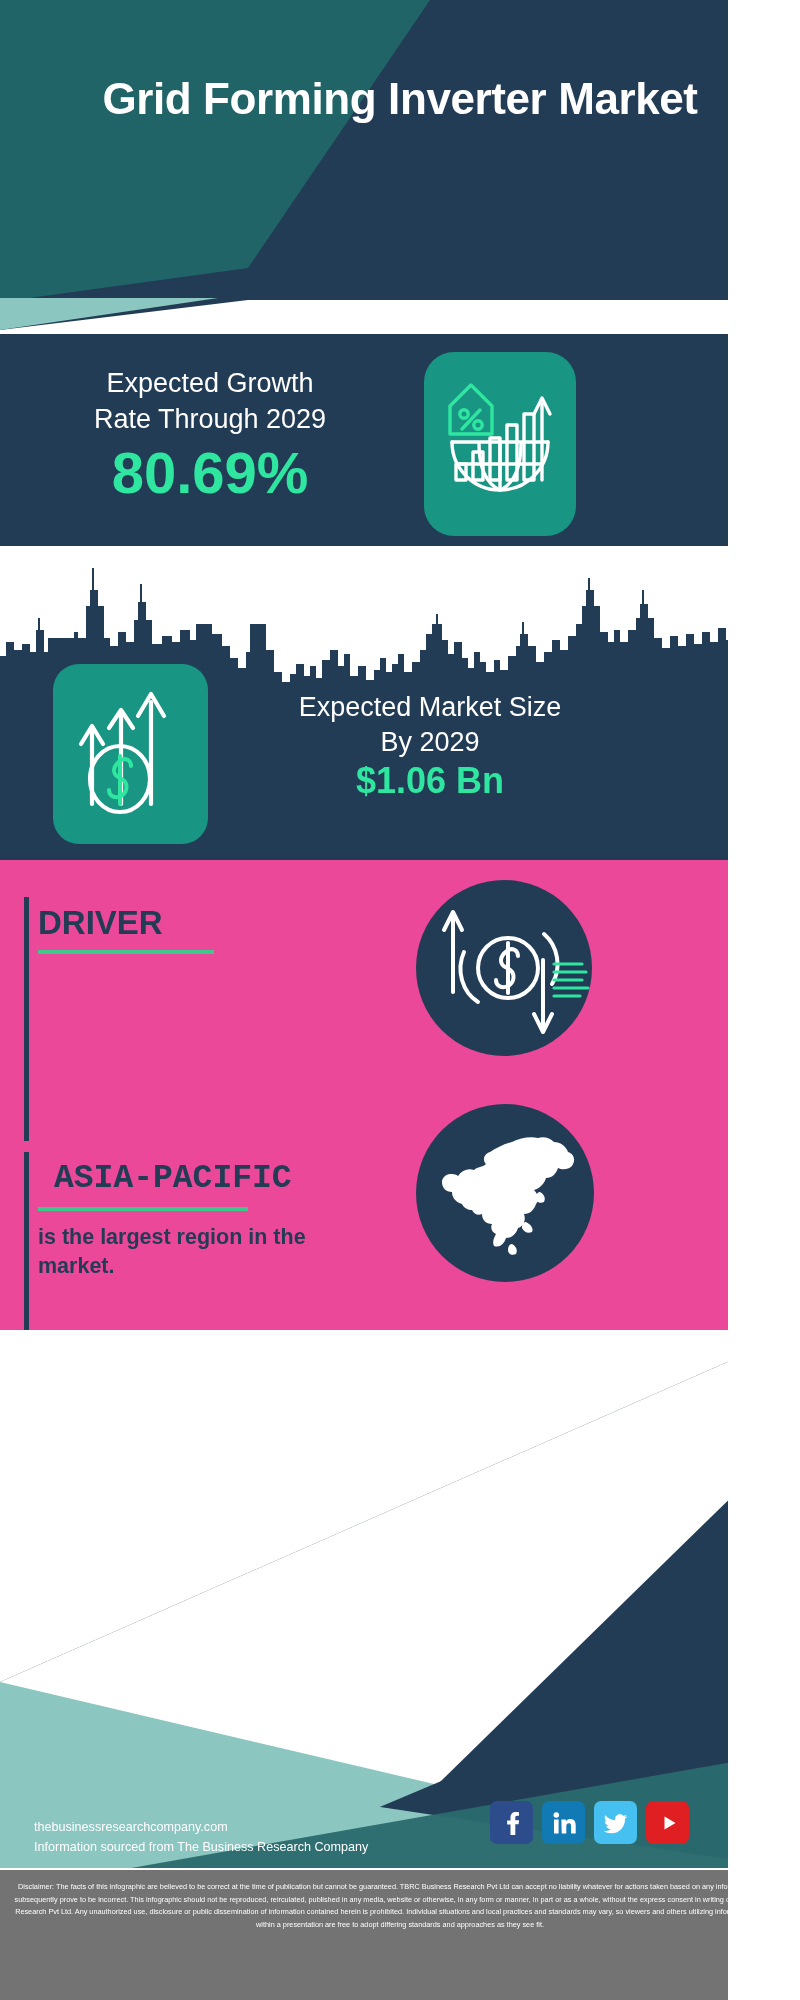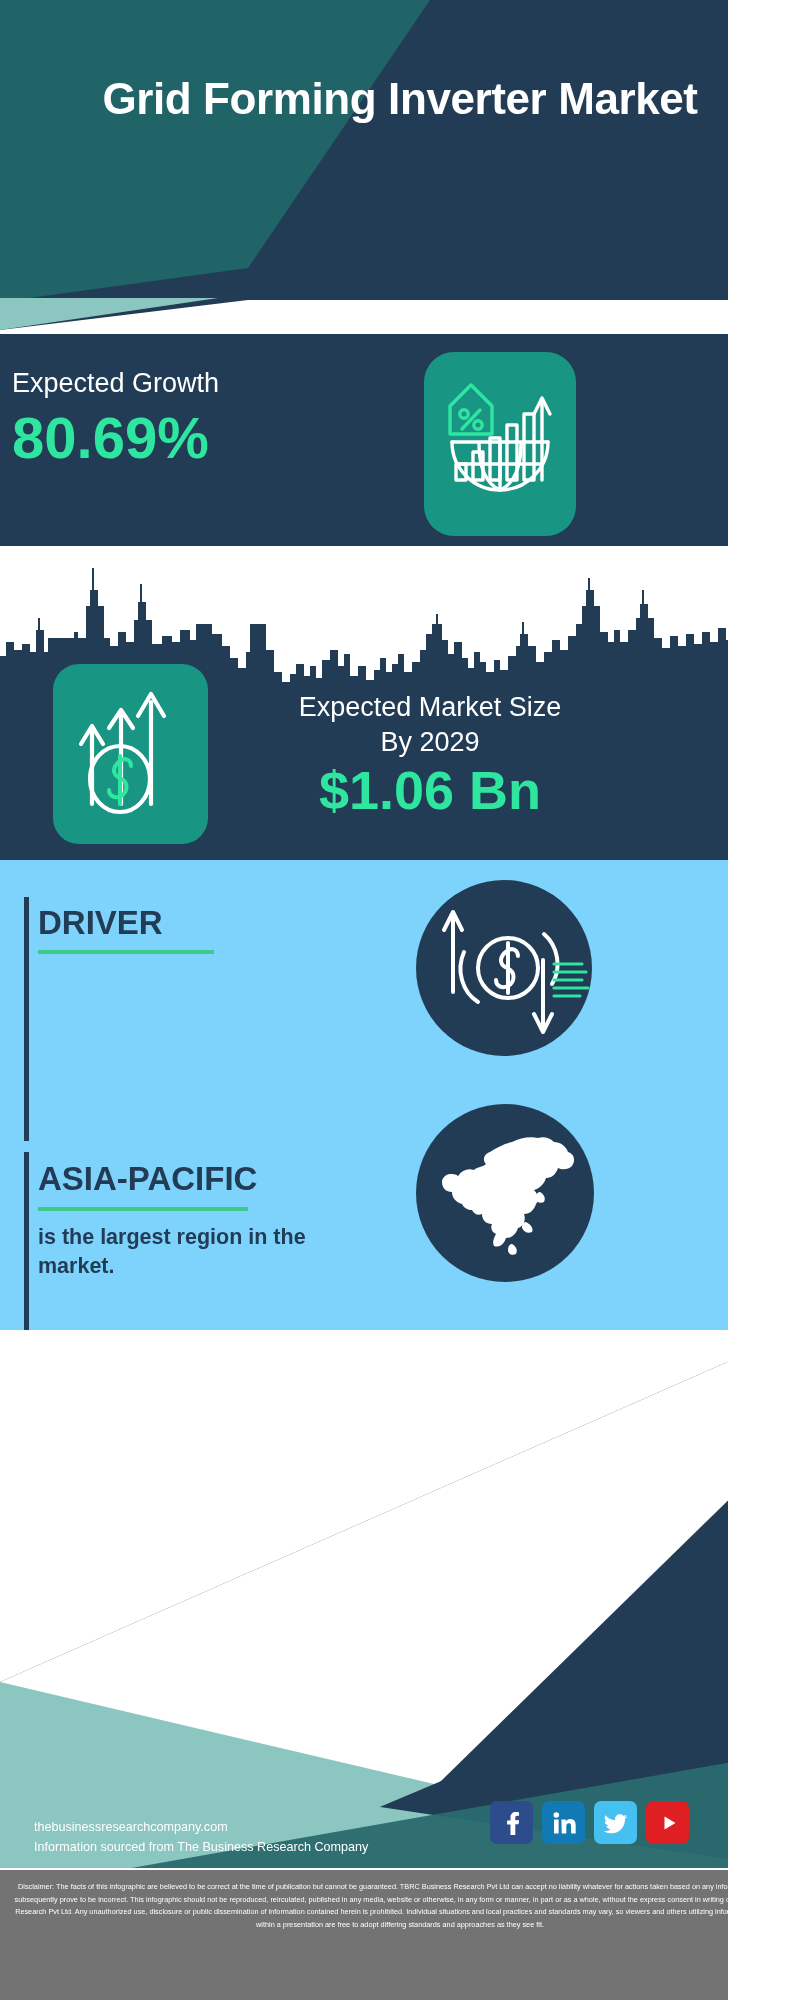--- a/index.html
+++ b/index.html
@@ -53,22 +53,23 @@
 
   
   .growth {
     position: absolute;
     left: 0; top: 334px;
     width: 800px; height: 212px;
     background: #233c55;
   }
   .growth-text {
     position: absolute;
-    left: 12px; top: 32px;
+    left: 20px; top: 32px;
     width: 380px;
+    text-align: center;
     color: #ffffff;
   }
   .growth-label {
     font-size: 27px;
     line-height: 1.32;
     font-weight: normal;
   }
   .growth-value {
     margin-top: 6px;
     font-size: 58px;
@@ -124,32 +125,32 @@
     width: 400px;
     text-align: center;
     color: #ffffff;
   }
   .market-label {
     font-size: 27px;
     line-height: 1.3;
   }
   .market-value {
     margin-top: 2px;
-    font-size: 54px;
+    font-size: 36px;
     font-weight: bold;
     color: #2fe6a0;
     line-height: 1.05;
   }
 
   
   .content {
     position: absolute;
     left: 0; top: 860px;
     width: 800px; height: 470px;
-    background: #7dd3fc;
+    background: #ec4899;
   }
   .bar-left {
     position: absolute;
     background: #233c55;
     width: 5px;
   }
   .block-title {
     position: absolute;
     color: #233c55;
     font-size: 33px;
@@ -248,20 +249,21 @@
       <polygon points="0,0 248,0 800,0 800,32 248,32 0,62" fill="#233c55"></polygon>
       <polygon points="0,0 248,0 0,34" fill="#206468"></polygon>
       <polygon points="0,30 218,30 0,62" fill="#8cc6c1"></polygon>
       <polygon points="0,62 218,30 800,30 800,62" fill="#ffffff" opacity="0"></polygon>
     </svg>
   </div>
 
   <div class="growth">
     <div class="growth-text">
       <div class="growth-label">Expected Growth</div>
+      <div class="growth-label">Rate Through 2029</div>
       <div class="growth-value">80.69%</div>
     </div>
 
     <div class="icon-box-growth">
       <svg viewBox="0 0 152 184" style="width:152px;height:184px;">
         <g fill="none" stroke="#ffffff" stroke-width="3.4" stroke-linejoin="round" stroke-linecap="round">
 
           <rect x="32" y="112" width="10" height="16"></rect>
           <rect x="49" y="100" width="10" height="28"></rect>
           <rect x="66" y="86" width="10" height="42"></rect>
@@ -344,21 +346,21 @@
           <path d="M138 84 L166 84"></path>
           <path d="M138 92 L170 92"></path>
           <path d="M138 100 L166 100"></path>
           <path d="M138 108 L172 108"></path>
           <path d="M138 116 L164 116"></path>
         </g>
       </svg>
     </div>
 
     <div class="bar-left" style="left:24px; top:292px; height:178px;"></div>
-    <div class="block-title" style="left:38px; top:300px;">ASIA-PACIFIC</div>
+    <div class="block-title" style="left:54px; top:300px;font-family:Liberation Mono, monospace;">ASIA-PACIFIC</div>
     <div class="underline" style="left:38px; top:347px; width:210px;"></div>
     <div class="block-body" style="left:38px; top:363px; width:330px;">is the largest region in the market.</div>
 
     <div class="circle-icon" style="left:416px; top:244px; width:178px; height:178px;">
       <svg viewBox="0 0 178 178" style="width:178px;height:178px;">
         <path fill="#ffffff" d="M42 72 C46 66 52 64 58 66 C62 62 66 64 70 60 C66 56 68 50 74 48 C80 44 88 40 96 38 C104 34 114 32 122 34 C128 32 134 34 138 38 C144 38 150 42 152 48 C158 50 160 56 156 62 C152 66 146 66 142 64 C140 70 136 74 130 74 C128 80 124 84 118 86 C122 90 124 96 120 100 C118 106 114 110 108 110 C110 116 108 122 102 124 C100 130 96 134 90 134 C88 140 84 144 78 142 C76 138 78 134 80 130 C76 128 74 124 76 120 C70 120 66 116 66 110 C62 112 58 110 56 106 C52 106 48 104 46 100 C40 98 36 94 36 88 C30 88 26 84 26 78 C26 74 30 70 34 70 C36 70 40 70 42 72 Z M110 118 C114 120 118 124 116 128 C112 130 108 128 106 124 C106 120 108 118 110 118 Z M96 140 C100 142 102 146 100 150 C96 152 92 150 92 146 C92 142 94 140 96 140 Z M124 88 C128 90 130 94 128 98 C124 100 120 98 120 94 C120 90 122 88 124 88 Z"></path>
       </svg>
     </div>
   </div>
 

